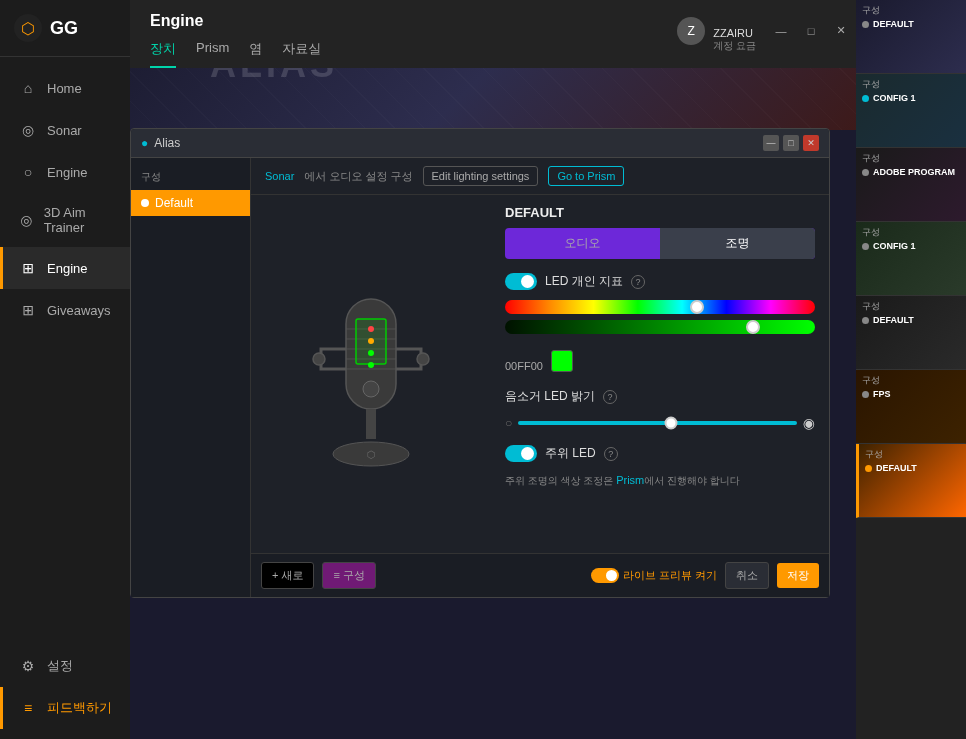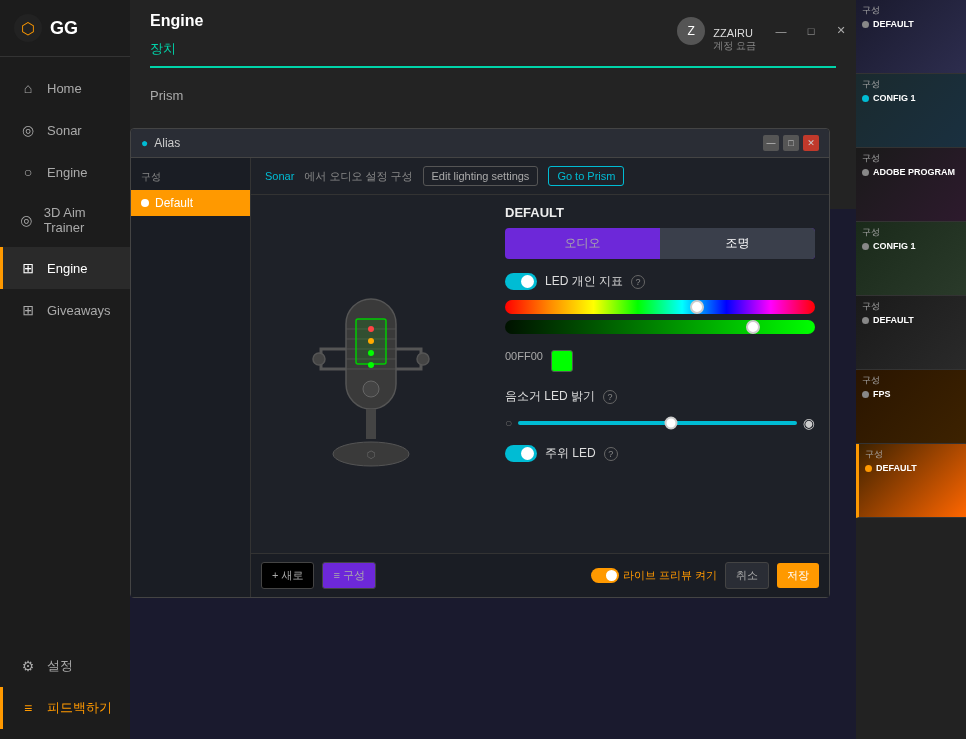--- a/index.html
+++ b/index.html
@@ -81,21 +81,20 @@
     }
     .engine-title {
       color: #fff;
       font-size: 16px;
       font-weight: 600;
       margin-bottom: 10px;
     }
     .engine-tabs {
       display: flex;
       gap: 20px;
-      flex-direction: column;
     }
     .engine-tab {
       color: #aaa;
       font-size: 13px;
       padding-bottom: 8px;
       cursor: pointer;
       border-bottom: 2px solid transparent;
     }
     .engine-tab.active {
       color: #00d4aa;
@@ -354,21 +353,21 @@
       width: 14px; height: 14px;
       background: #fff;
       border-radius: 50%;
       border: 2px solid #ccc;
       cursor: pointer;
     }
 
     
     .color-preview-row {
       display: flex;
-      align-items: flex-start;
+      align-items: flex-end;
       gap: 8px;
       margin-bottom: 14px;
       margin-top: 16px;
     }
     .color-hex {
       color: #aaa;
       font-size: 11px;
     }
     .color-swatch {
       width: 22px; height: 22px;
@@ -445,21 +444,21 @@
       border: none;
       font-size: 11px;
       cursor: pointer;
     }
     .btn-new {
       background: #000000;
       color: #aaa;
       border: 1px solid #444;
     }
     .btn-config {
-      background: #6d28d9;
+      background: #701a75;
       color: #aaa;
       border: 1px solid #444;
     }
     .bottom-spacer { flex: 1; }
     .live-preview-toggle {
       display: flex;
       align-items: center;
       gap: 4px;
     }
     .live-toggle {
@@ -825,20 +824,23 @@
           </div>
 
           <div class="ambient-section">
             <div class="led-row">
               <div class="toggle-switch">
                 <div class="toggle-knob"></div>
               </div>
               <span class="led-label">주위 LED</span>
               <div class="help-icon">?</div>
             </div>
+            <div class="ambient-note">
+              주위 조명의 색상 조정은 <a class="alias-link">Prism</a>에서 진행해야 합니다
+            </div>
           </div>
         </div>
       </div>
 
       <div class="alias-bottom-bar">
         <button class="bottom-btn btn-new">+ 새로</button>
         <button class="bottom-btn btn-config">≡ 구성</button>
         <div class="bottom-spacer"></div>
         <div class="live-preview-toggle">
           <div class="live-toggle">

